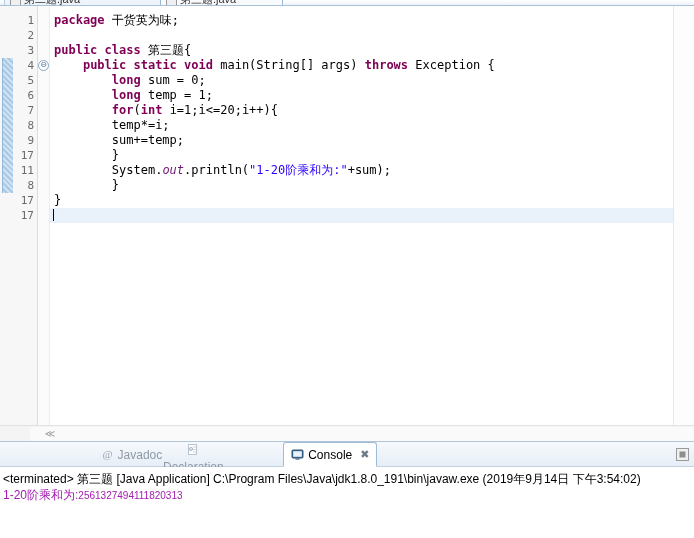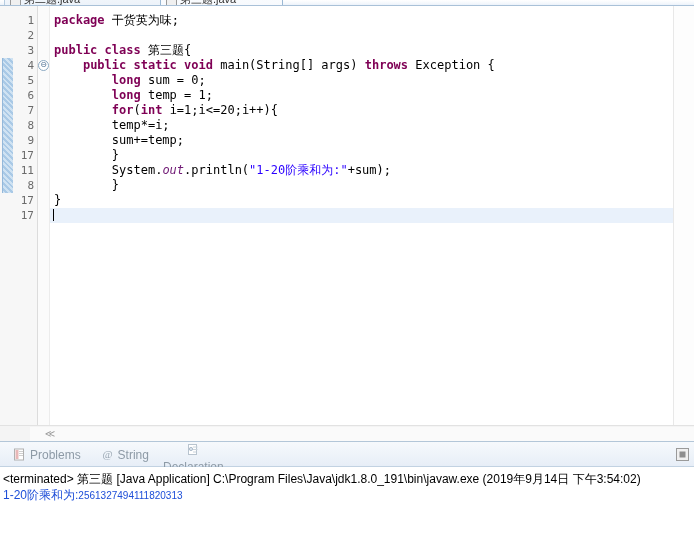--- a/index.html
+++ b/index.html
@@ -136,21 +136,21 @@
   }
   .tbtn{
     width:19px;height:19px;display:flex;align-items:center;justify-content:center;
   }
   .console-body{
     position:relative;width:694px;height:72px;background:#fff;
     padding:4px 0 0 3px;box-sizing:border-box;overflow:hidden;
   }
   .cons-line{
     font-family:"Liberation Sans","DejaVu Sans",sans-serif;
-    font-size:12px;line-height:16px;color:#1d4ed8;white-space:pre;
+    font-size:12px;line-height:16px;color:#a21caf;white-space:pre;
   }
   .cons-line.hdr{color:#000;}
   .outnum{font-size:10px;}
 </style>
 </head>
 <body>
 
 <div id="app">
 
   <div class="tabstrip">
@@ -211,49 +211,48 @@
   </div>
 
   <div class="hscroll">
     <div class="track"></div>
     <div class="lbtn">≪</div>
   </div>
 
   <div class="bottomview">
 
     <div class="vtabs" id="vtabs">
+        <div class="vtab active" style="left: 283.2px;">
+          <span class="ic">
+            <svg width="13" height="13" viewBox="0 0 13 13">
+              <rect x="1" y="2" width="11" height="8" rx="1" fill="#3f6f9e" stroke="#2d536f"></rect>
+              <rect x="2.2" y="3.2" width="8.6" height="5.6" fill="#eaf2fa"></rect>
+              <rect x="4.5" y="10.2" width="4" height="1.6" fill="#5a7f9e"></rect>
+            </svg>
+          </span>
+          <span>Console</span>
+          <span class="x">✖</span>
+        </div>
         <div class="vtab" style="left: 156px; flex-direction: column;">
           <span class="ic">
             <svg width="13" height="13" viewBox="0 0 13 13">
               <rect x="1.5" y="1.5" width="8" height="10" fill="#fff" stroke="#b8c4cf"></rect>
               <path d="M6 4 L10.5 4 M6 6.5 L10.5 6.5 M6 9 L9 9" stroke="#c8d2da" stroke-width="1"></path>
               <circle cx="4" cy="6" r="1.6" fill="#dce6ef" stroke="#aebccb"></circle>
             </svg>
           </span>
           <span>Declaration</span>
         </div>
         <div class="vtab" style="left: 93.6px;">
           <span class="ic">
             <svg width="13" height="13" viewBox="0 0 13 13">
               <text x="6.5" y="10" font-size="11" text-anchor="middle" fill="#9aa7b3" font-family="serif">@</text>
             </svg>
           </span>
-          <span>String</span>
-        </div>
-        <div class="vtab" style="left: 6px;">
-          <span class="ic">
-            <svg width="13" height="13" viewBox="0 0 13 13">
-              <rect x="1.5" y="1" width="9" height="11" fill="#fff" stroke="#b0b0b0"></rect>
-              <rect x="2.5" y="2" width="3" height="9" fill="#e8b7b7"></rect>
-              <rect x="6" y="3" width="4" height="1" fill="#cfcfcf"></rect>
-              <rect x="6" y="5" width="4" height="1" fill="#cfcfcf"></rect>
-              <rect x="6" y="7" width="4" height="1" fill="#cfcfcf"></rect>
-            </svg>
-          </span>
-          <span>Problems</span>
+          <span>Javadoc</span>
         </div>
       <div class="vtools">
         <div class="tbtn">
           <svg width="15" height="15" viewBox="0 0 15 15" aria-hidden="true">
             <rect x="1.5" y="1.5" width="12" height="12" fill="#f0f0f0" stroke="#9a9a9a"></rect>
             <rect x="4.5" y="4.5" width="6" height="6" fill="#8e8e8e"></rect>
           </svg>
         </div>
       </div>
     </div>

